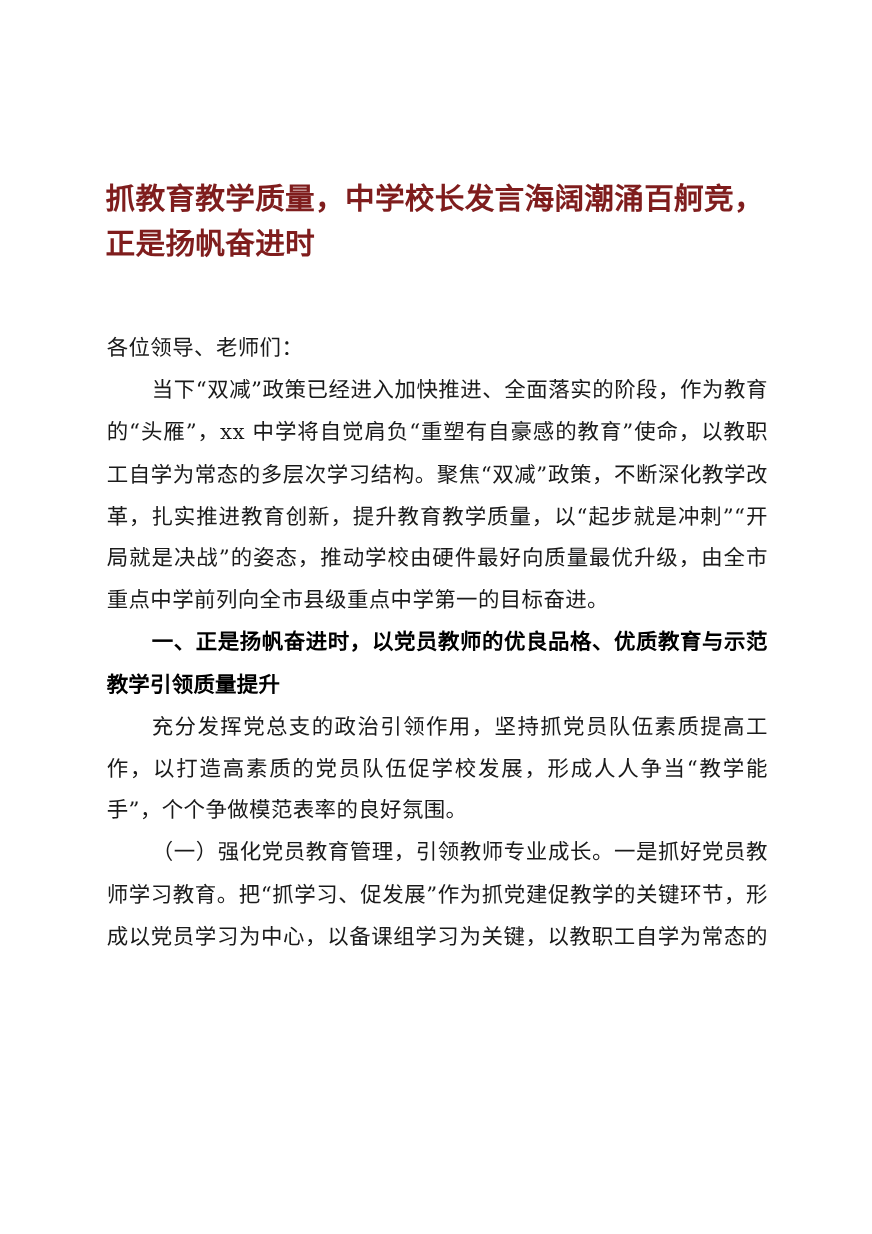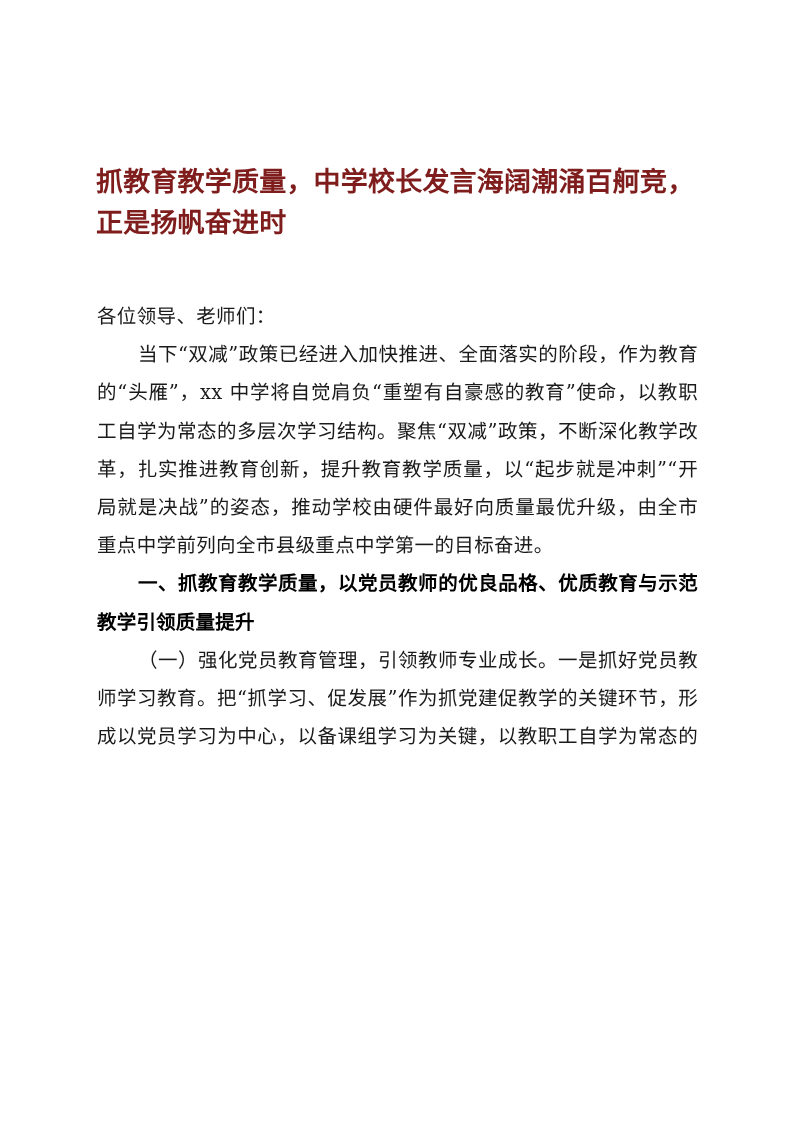--- a/index.html
+++ b/index.html
@@ -90,20 +90,21 @@
 
   <h1 class="doc-title">抓教育教学质量，中学校长发言海阔潮涌百舸竞，正是扬帆奋进时</h1>
 
   <div class="body-area">
 
     <p class="para noindent">各位领导、老师们：</p>
 
 
     <p class="para indent">当下“双减”政策已经进入加快推进、全面落实的阶段，作为教育的“头雁”，xx 中学将自觉肩负“重塑有自豪感的教育”使命，以教职工自学为常态的多层次学习结构。聚焦“双减”政策，不断深化教学改革，扎实推进教育创新，提升教育教学质量，以“起步就是冲刺”“开局就是决战”的姿态，推动学校由硬件最好向质量最优升级，由全市重点中学前列向全市县级重点中学第一的目标奋进。</p>
 
-    <p class="para indent heading">一、抓教育教学质量，以党员教师的优良品格、优质教育与示范教学引领质量提升</p>
+    <p class="para indent heading">一、正是扬帆奋进时，以党员教师的优良品格、优质教育与示范教学引领质量提升</p>
 
+    <p class="para indent">充分发挥党总支的政治引领作用，坚持抓党员队伍素质提高工作，以打造高素质的党员队伍促学校发展，形成人人争当“教学能手”，个个争做模范表率的良好氛围。</p>
 
     <p class="para indent clipped">（一）强化党员教育管理，引领教师专业成长。一是抓好党员教师学习教育。把“抓学习、促发展”作为抓党建促教学的关键环节，形成以党员学习为中心，以备课组学习为关键，以教职工自学为常态的多层次学习结构，以政治理论学习为先导、教育理论学习为关键、常规工作反思学习为重点，不断拓展学习内容，营造和形成重视学习、崇尚学习、坚持学习的浓</p>
 
   </div>
 
 </div>
 
 </body></html>

